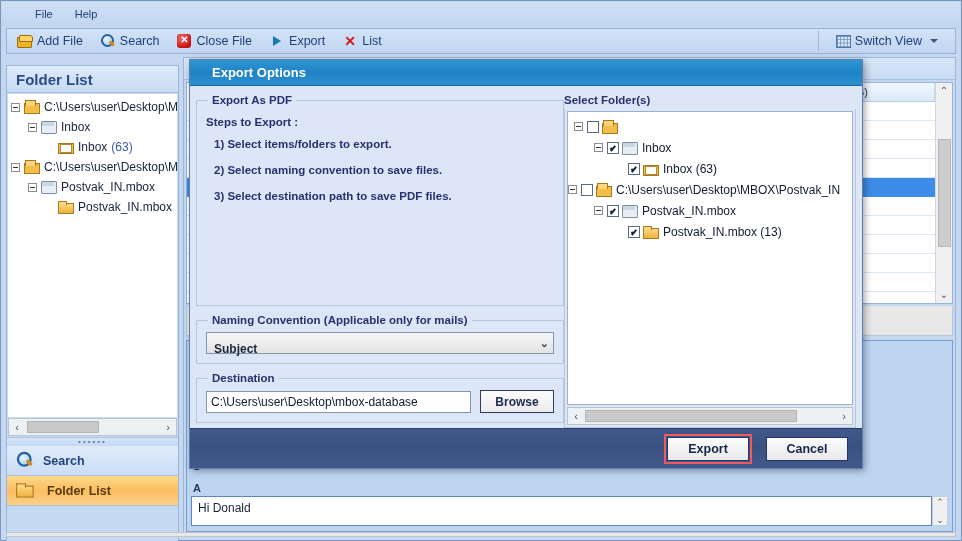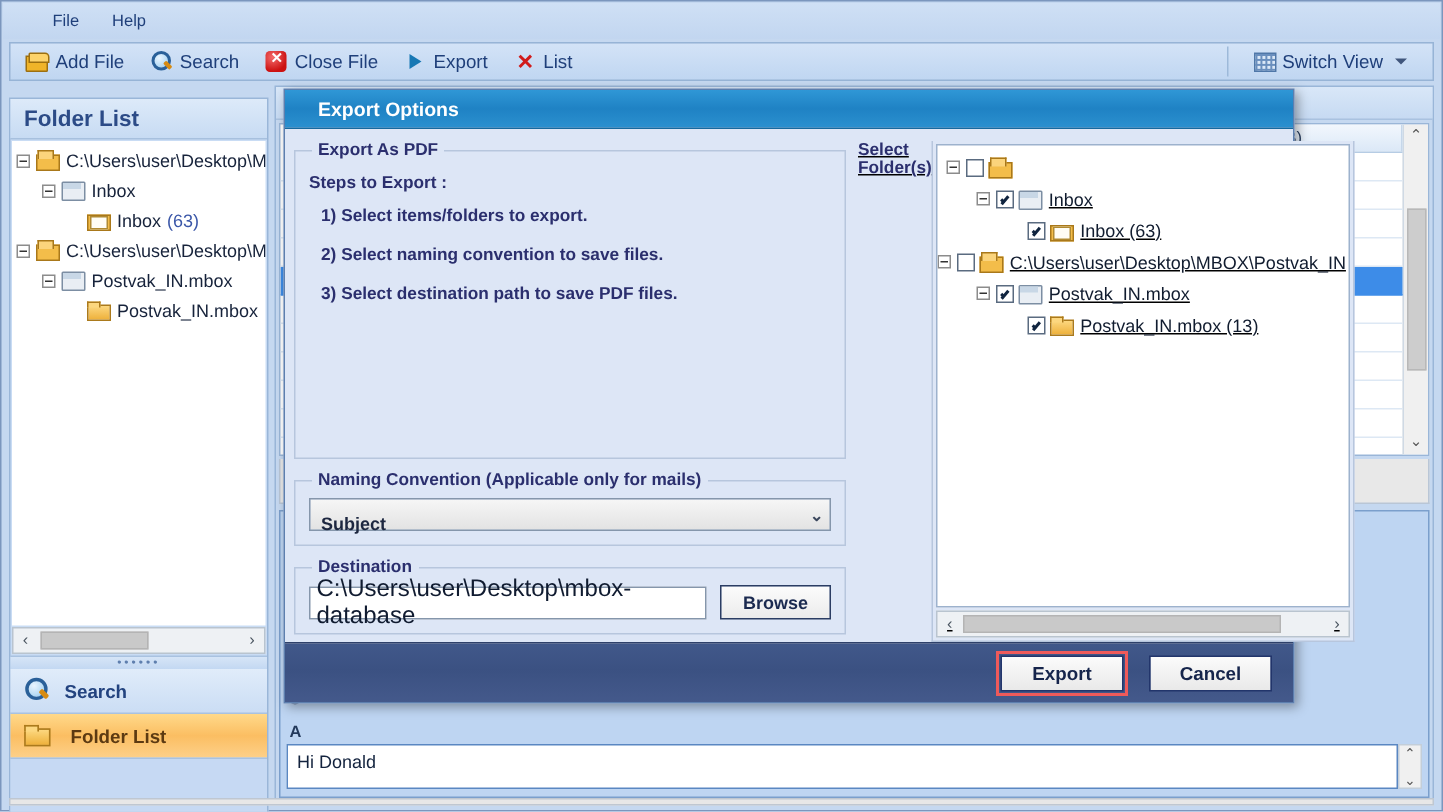--- a/index.html
+++ b/index.html
@@ -255,25 +255,25 @@
     display: flex; flex-direction: column;
   }
   .dlg-title {
     height: 26px; flex: none;
     background: linear-gradient(to bottom, #2f97d6 0%, #1f82c4 50%, #2b90cf 100%);
     color: #fff; font-weight: bold; font-size: 13px;
     display: flex; align-items: center; padding-left: 22px;
     border-bottom: 1px solid #16699f;
   }
   .dlg-body {
-    flex: 1; display: flex; padding: 8px 6px 0 6px; gap: 8px;
+    flex: 1; display: flex; padding: 8px 6px 0 6px; 
     background: #dde6f6;
   }
   .dlg-left { width: 368px; flex: none; display:flex; flex-direction:column; gap:8px;}
-  .dlg-right { flex: 1; display:flex; flex-direction:row;text-decoration:underline; }
+  .dlg-right { flex: 1; display:flex; flex-direction:column; }
 
   fieldset.gb {
     border: 1px solid #b7c6dd; margin: 0; padding: 6px 9px 9px 9px;
     background: transparent; min-width:0;
   }
   fieldset.gb > legend {
     color: #2b2f6e; font-weight: bold; font-size: 11.5px;
     padding: 0 4px; margin-left: 2px;
   }
   .steps-box { height: 212px; }
@@ -286,21 +286,21 @@
     padding: 0 4px 0 7px; justify-content: space-between;
     color:#1b2233; font-weight:bold; font-size:12px;
   }
   .combo .cv { color:#1d2740;margin-top:12px; }
   .combo .chev { color:#3a465c; font-size:11px; }
 
   .dest-row { display:flex; align-items:center; gap:9px; }
   .dest-input {
     flex:1; height:22px; background:#fff; border:1px solid #8596ab;
     display:flex; align-items:center; padding-left:4px;
-    font-size:16px; color:#101b30;
+    font-size:12px; color:#101b30;
   }
   .btn {
     height: 23px; min-width: 74px; padding: 0 12px;
     background: linear-gradient(to bottom,#fcfcfc,#ebebeb);
     border: 1px solid #2b3d63; color:#1b2a50;
     font-weight: bold; font-size: 12px;
     display:flex;align-items:center;justify-content:center;
     cursor: default;
   }
 

